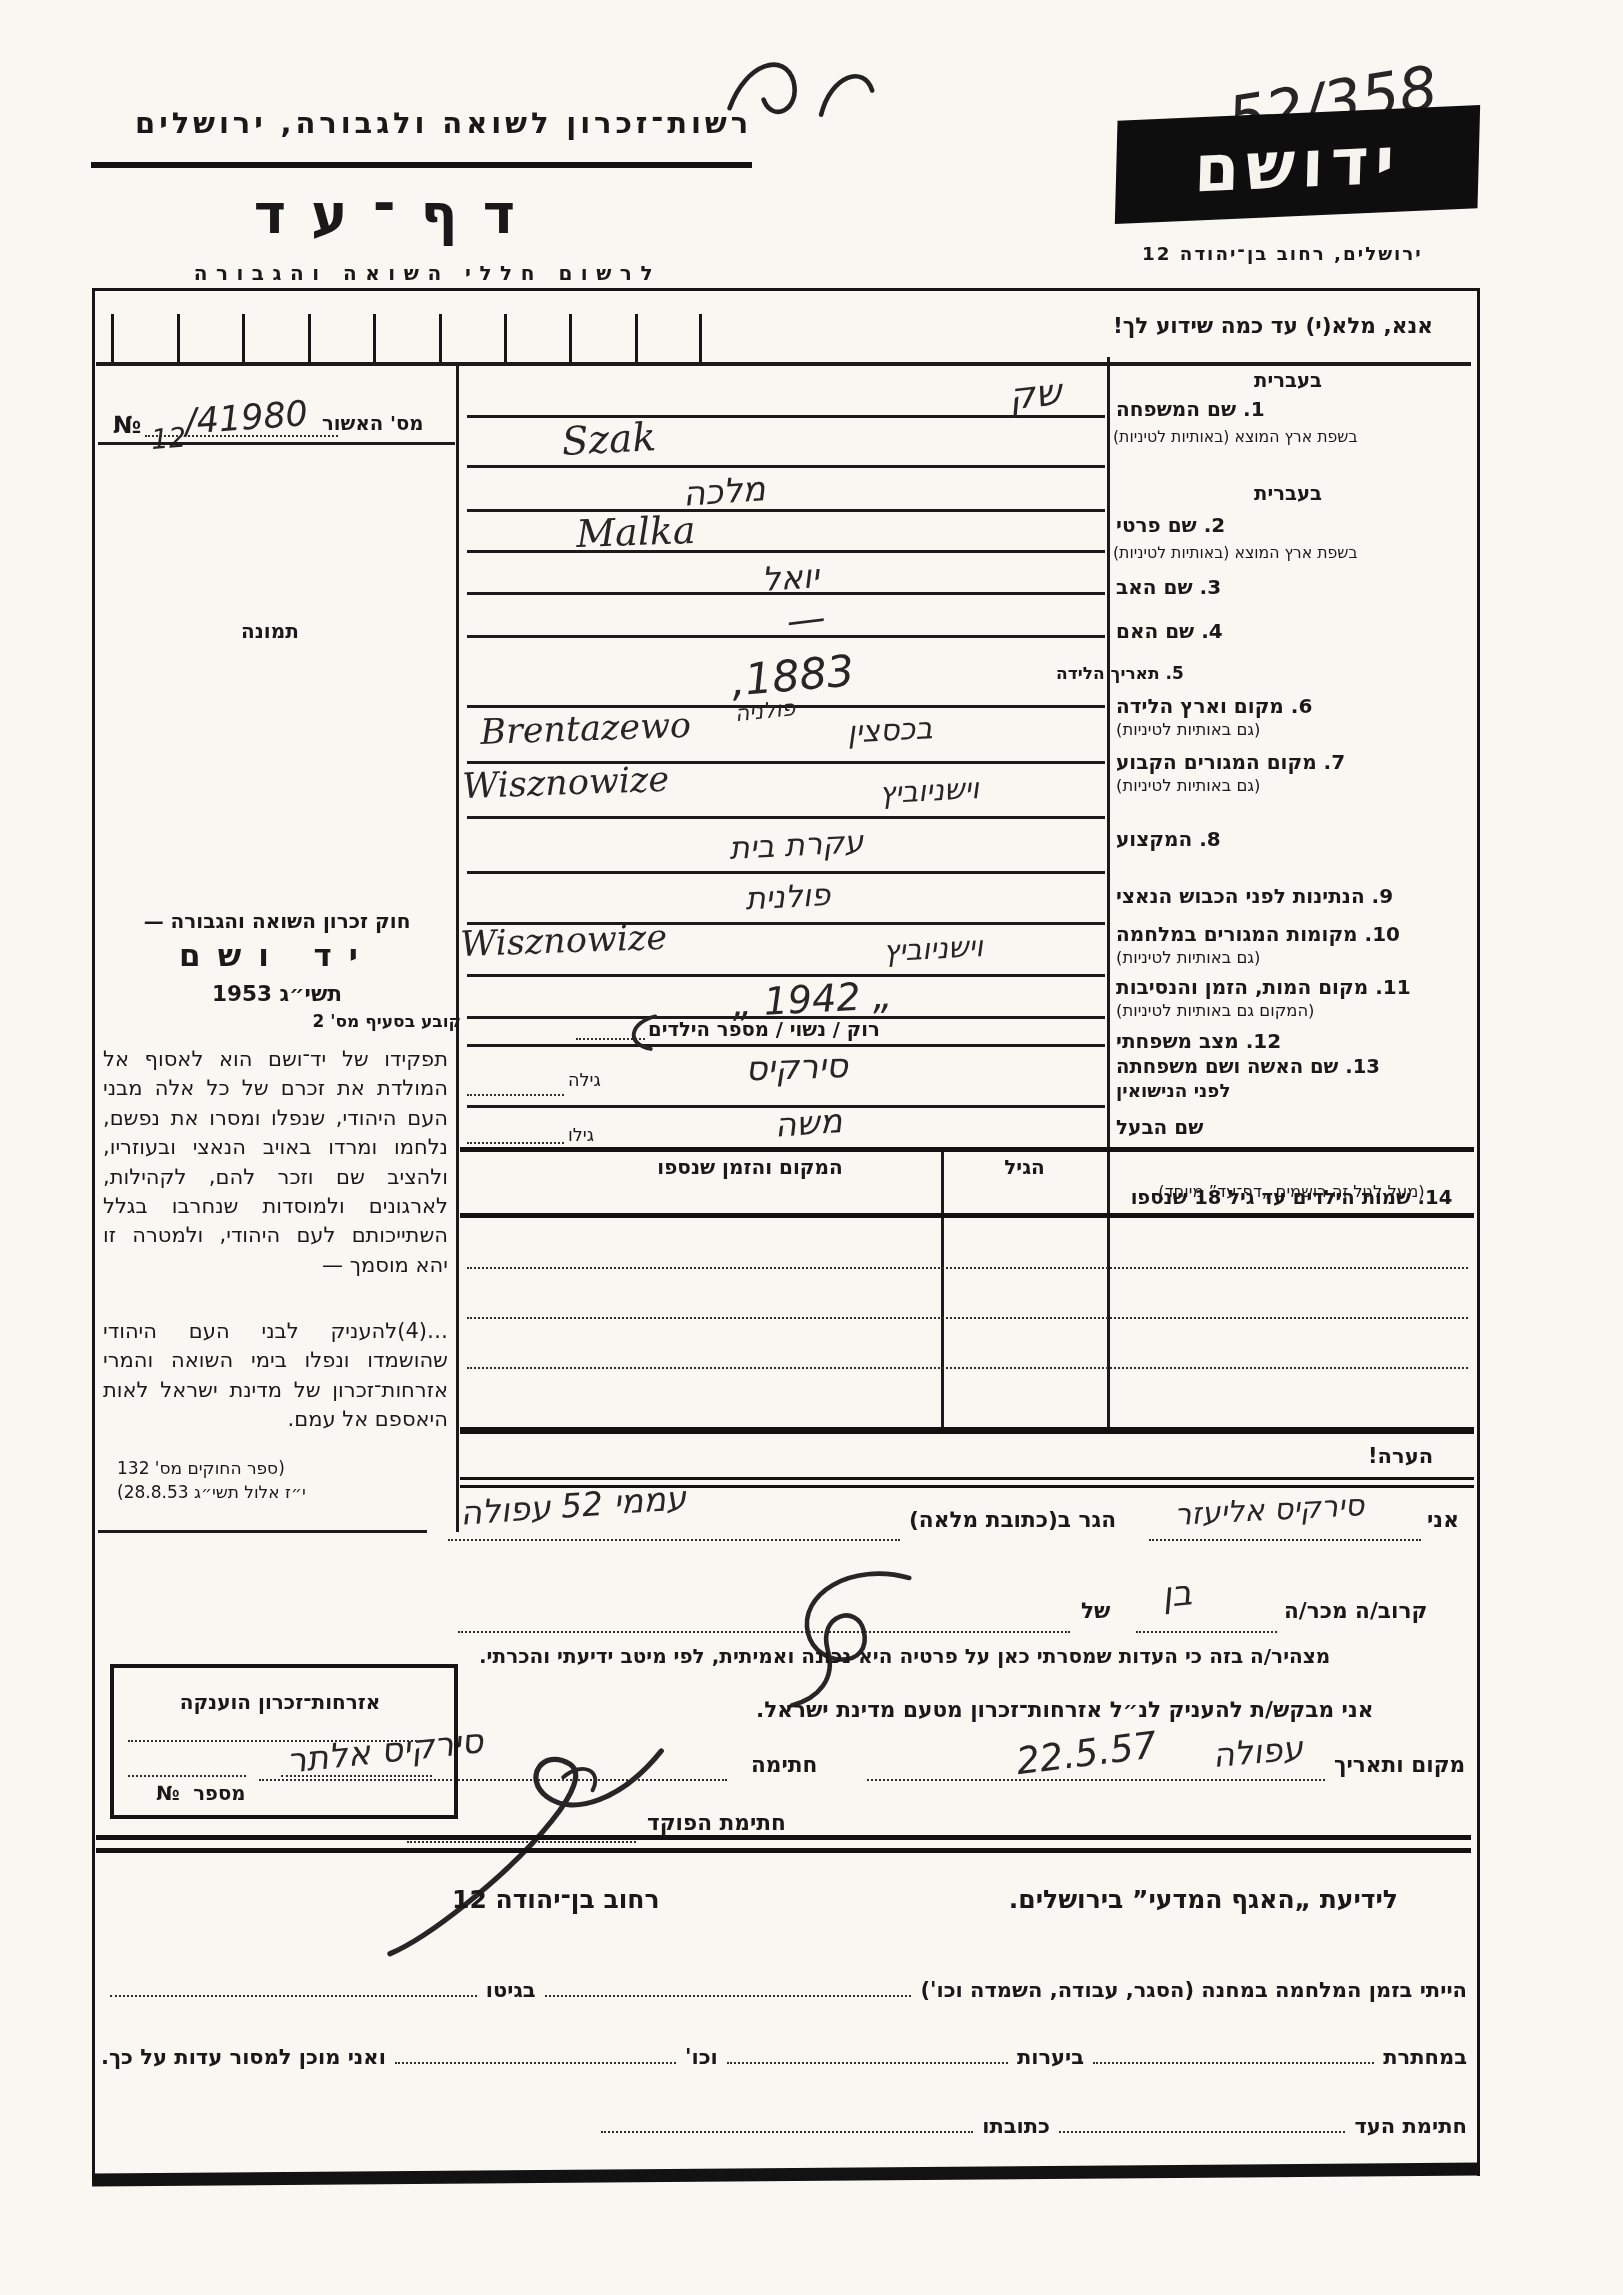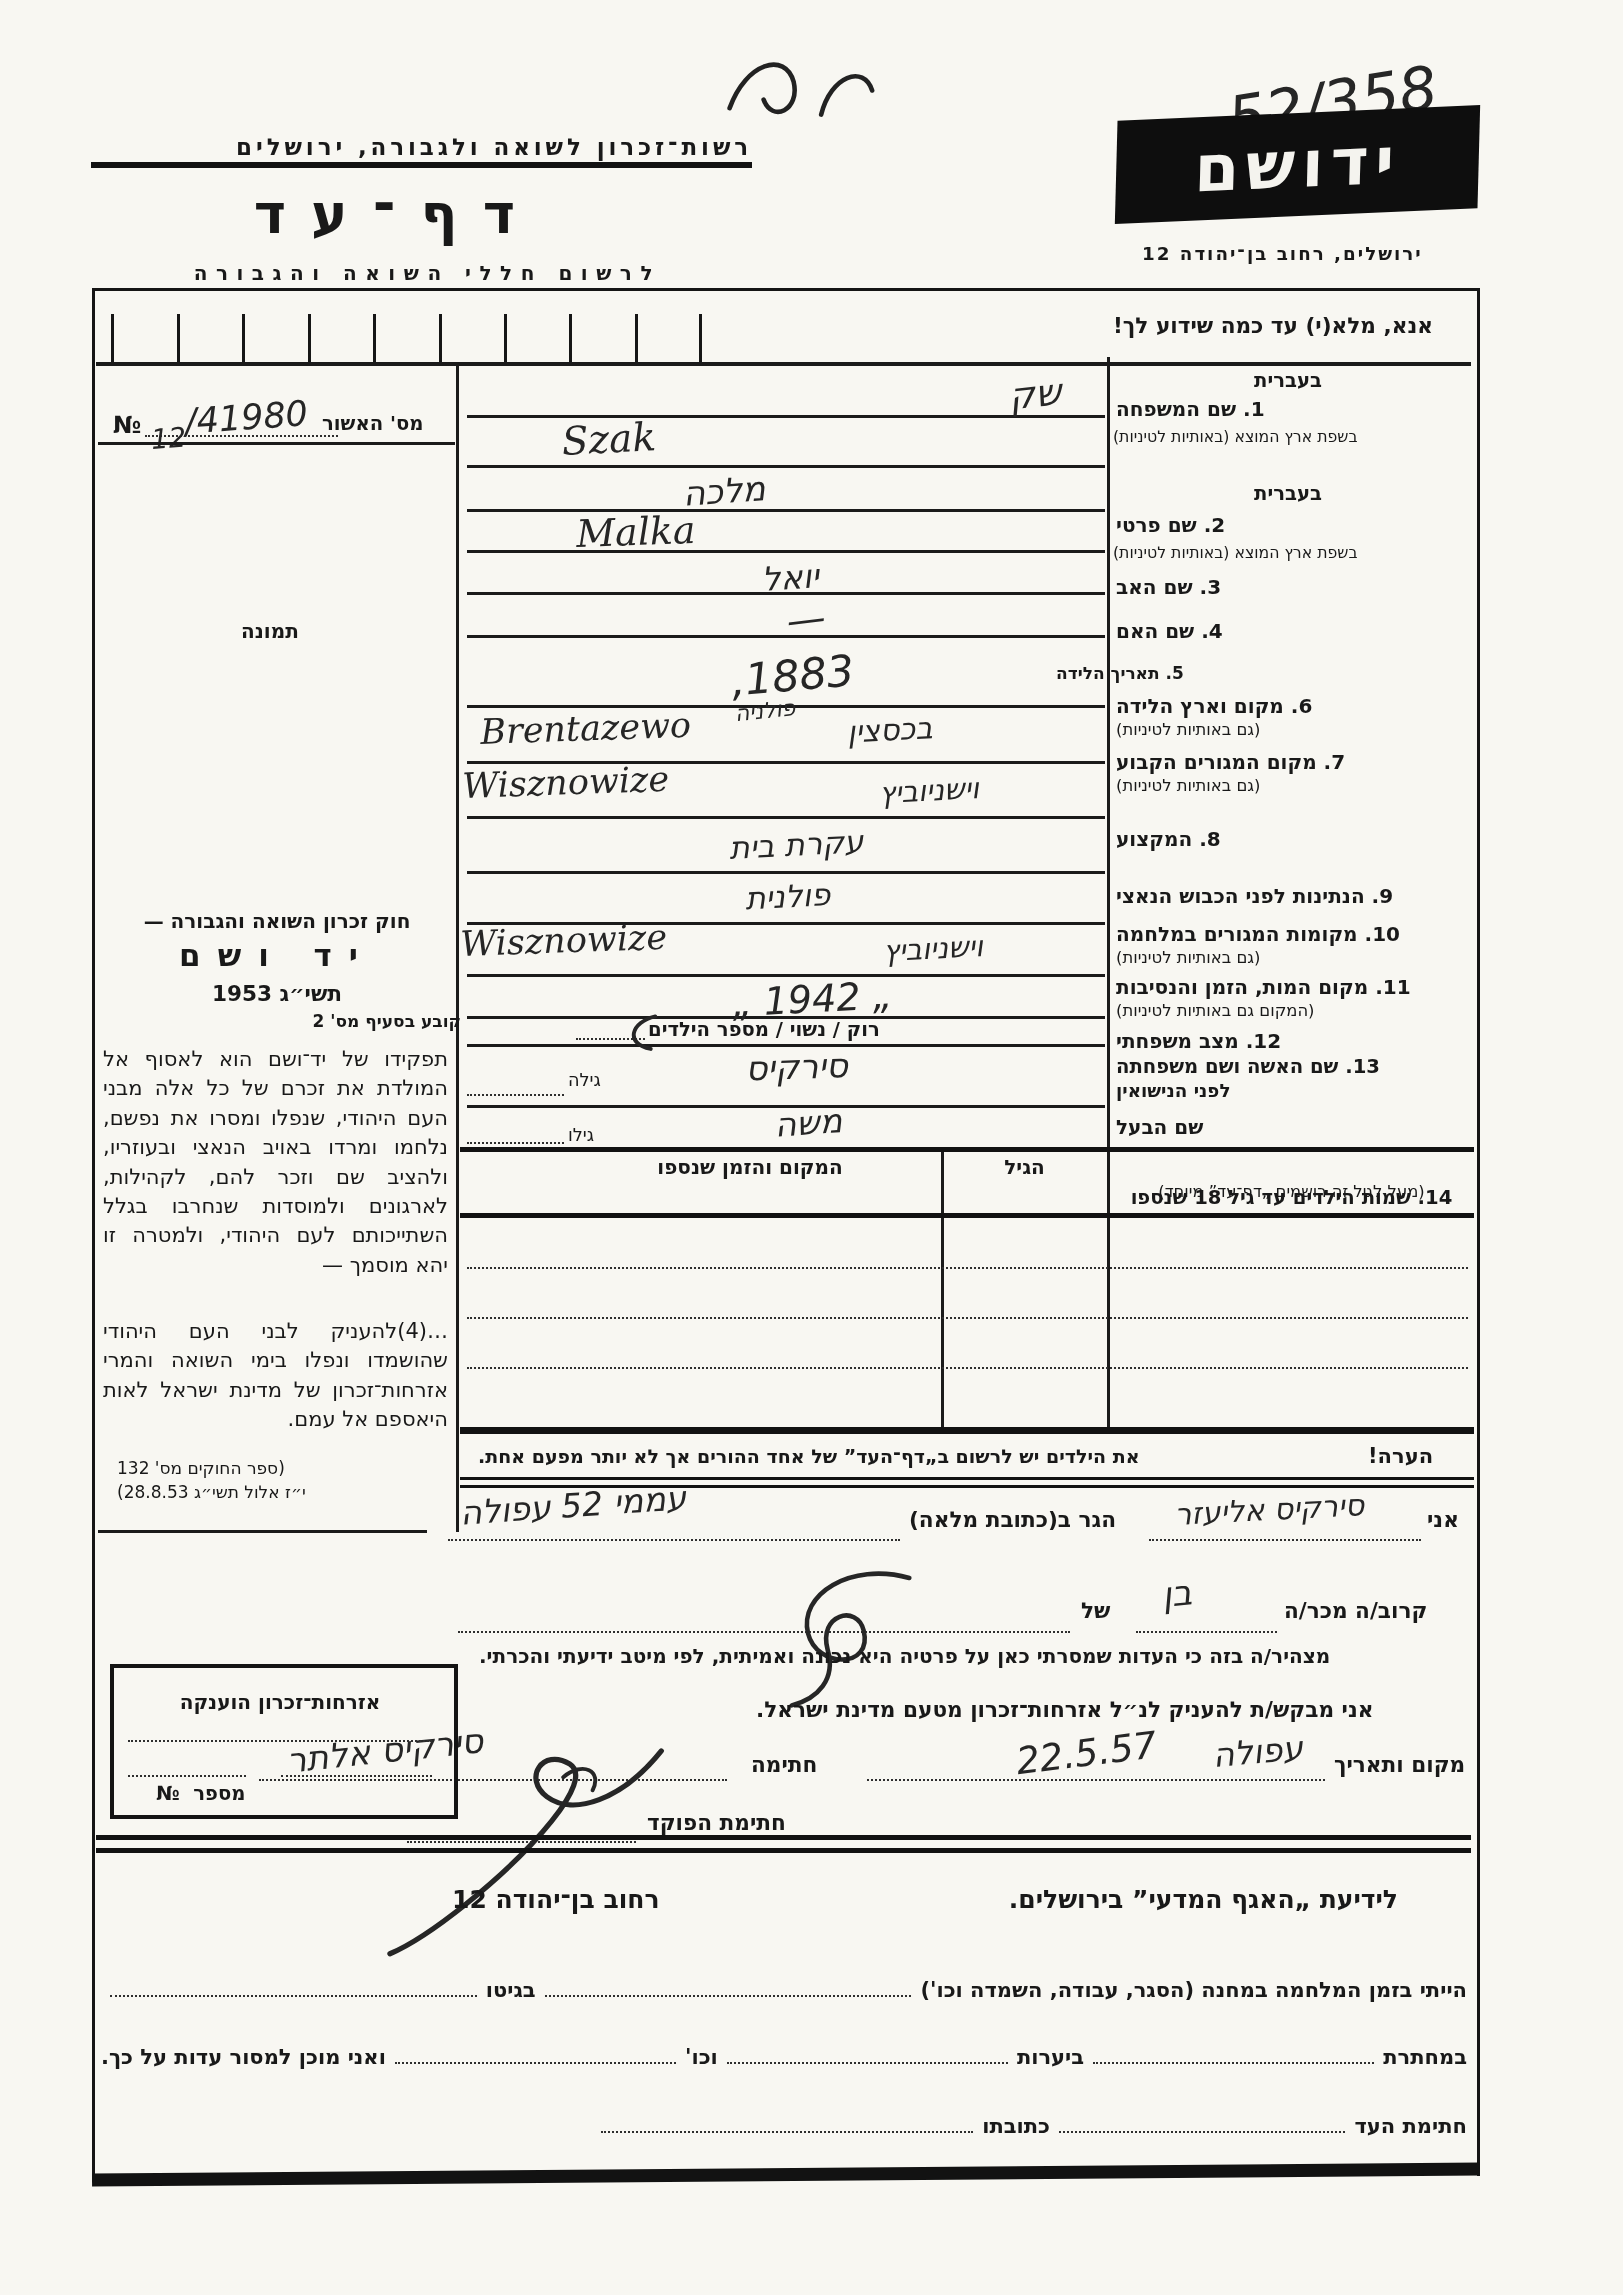--- a/index.html
+++ b/index.html
@@ -27,21 +27,21 @@
   .lawcenter{text-align:center;width:344px;}
   .flexline{display:flex;align-items:flex-end;direction:rtl;}
   .dots{border-bottom:2.6px dotted #2e2e2e;height:0;margin:0 9.2px 5.2px 9.2px;}
   svg{overflow:visible;}
 </style>
 </head>
 <body>
 
 <div class="page">
 
-  <div class="abs printed b" style="right:871px;top:134px;font-size:23px;letter-spacing:3.9px;">רשות־זכרון לשואה ולגבורה, ירושלים</div>
+  <div class="abs printed b" style="right:871px;top:106px;font-size:29px;letter-spacing:3.9px;">רשות־זכרון לשואה ולגבורה, ירושלים</div>
   <div class="abs heavy" style="right:871px;top:162px;width:661px;height:5.9px;"></div>
   <div class="abs printed b" style="right:1083px;top:182px;font-size:55px;letter-spacing:25px;">דף־עד</div>
   <div class="abs printed b" style="right:962px;top:261px;font-size:20px;letter-spacing:8.5px;">לרשום חללי השואה והגבורה</div>
 
   <svg class="abs" style="left:710px;top:46px;" width="170" height="85" viewBox="0 0 260 130">
     <path d="M30,95 C55,25 115,8 128,55 C138,98 95,118 82,82 M170,105 C185,45 235,28 248,68" fill="none" stroke="#222" stroke-width="7" stroke-linecap="round"></path>
   </svg>
 
   <div class="abs hw" style="left:1231px;top:51px;font-size:60px;transform:rotate(-9deg);">52/358</div>
 
@@ -180,21 +180,20 @@
   <div class="abs heavy" style="left:460px;top:1147px;width:1014px;height:4.6px;"></div>
   <div class="abs printed b" style="left:460px;top:1155px;width:580px;text-align:center;font-size:20px;">המקום והזמן שנספו</div>
   <div class="abs printed b" style="left:941px;top:1155px;width:167px;text-align:center;font-size:20px;">הגיל</div>
   <div class="abs heavy" style="left:460px;top:1213px;width:1014px;height:4.6px;"></div>
   <div class="abs dotted" style="left:467px;top:1267px;width:1001px;"></div>
   <div class="abs dotted" style="left:467px;top:1317px;width:1001px;"></div>
   <div class="abs dotted" style="left:467px;top:1367px;width:1001px;"></div>
 
   <div class="abs heavy" style="left:460px;top:1427px;width:1014px;height:6.5px;"></div>
   <div class="abs printed b" style="left:1368px;top:1444px;font-size:21px;">הערה!</div>
-  <div class="abs printed b" style="left:478px;top:1445px;width:877px;text-align:left;font-size:19px;">את הילדים יש לרשום ב„דף־העד” של אחד ההורים אך לא יותר מפעם אחת.</div>
   <div class="abs heavy" style="left:460px;top:1477px;width:1014px;height:3.3px;"></div>
   <div class="abs heavy" style="left:460px;top:1485px;width:1014px;height:3.3px;"></div>
 
   <div class="abs printed b" style="left:1427px;top:1507px;font-size:21.6px;">אני</div>
   <div class="abs hw" style="left:1175px;top:1487px;font-size:30px;transform:rotate(-3deg);">סירקיס אליעזר</div>
   <div class="abs dotted" style="left:1149px;top:1539px;width:272px;"></div>
   <div class="abs printed b" style="left:909px;top:1507px;font-size:21.6px;">הגר ב(כתובת מלאה)</div>
   <div class="abs hw" style="left:461px;top:1478px;font-size:33px;transform:rotate(-4deg);">עממי 52 עפולה</div>
   <div class="abs dotted" style="left:448px;top:1539px;width:452px;"></div>
 

